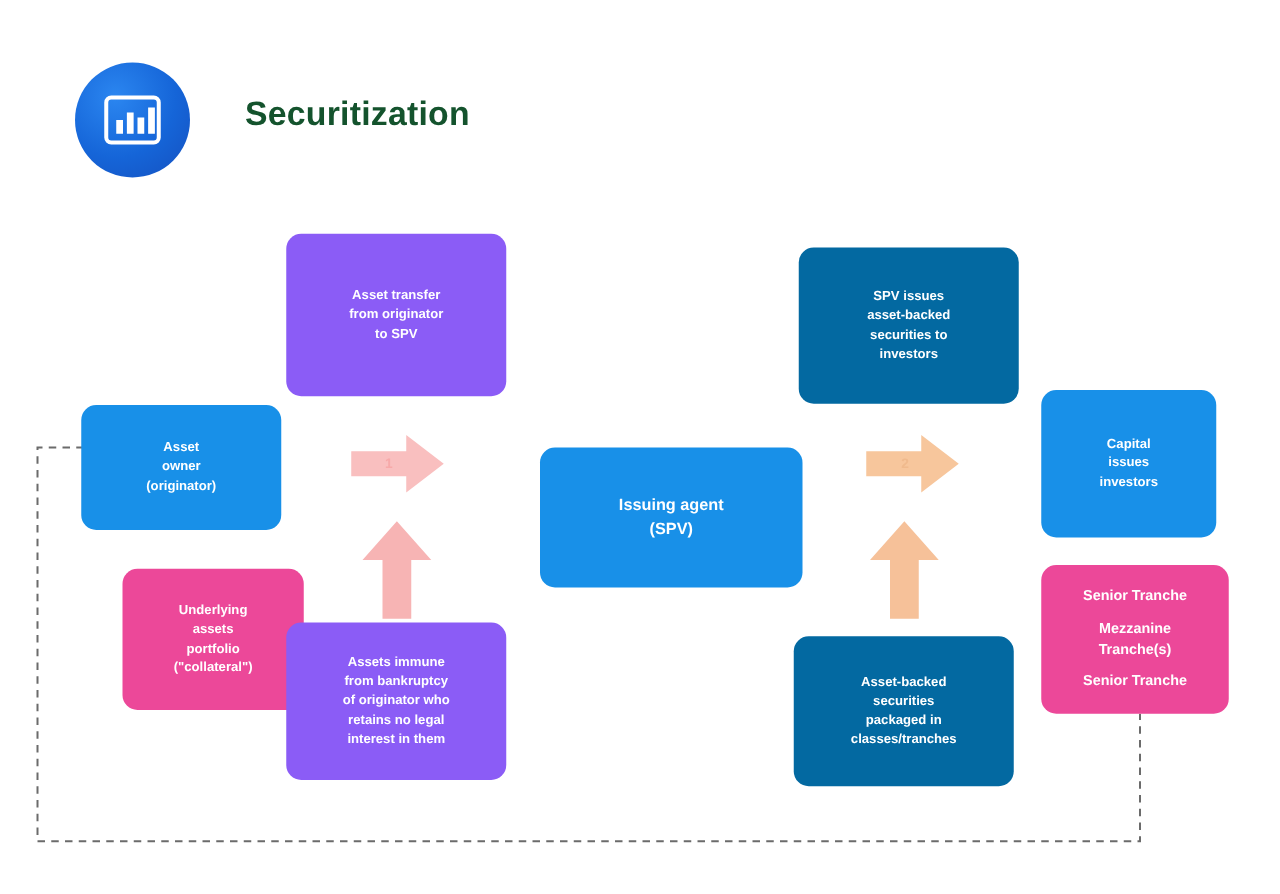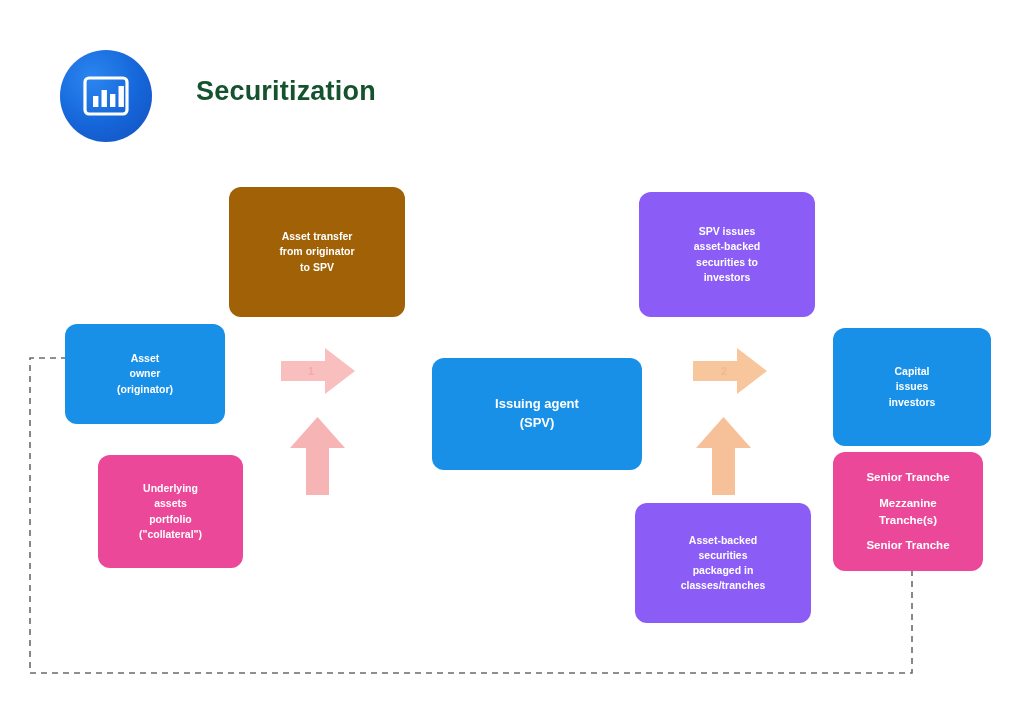--- a/index.html
+++ b/index.html
@@ -54,22 +54,22 @@
     justify-content: center;
     text-align: center;
     color: #ffffff;
     font-weight: bold;
     line-height: 1.45;
     padding: 6px 10px;
   }
   .node .lines { width: 100%; }
   .node .lines > div { white-space: nowrap; }
 
-  .n-coral  { background: #a16207; justify-content: flex-end; }
-  .n-orange { background: #8b5cf6; }
+  .n-coral  { background: #8b5cf6; justify-content: flex-end; }
+  .n-orange { background: #0369a1; margin-top: 6px; }
   .n-blue   { background: #1890e8; }
   .n-purple { background: #ec4899; }
 
   .fs-small  { font-size: 10.5px; }
   .fs-large  { font-size: 13px; }
   .fs-tranche{ font-size: 11.5px; }
 
   .tranche-gap { height: 9px; }
 
   
@@ -135,21 +135,21 @@
   </div>
 
   <div class="node n-blue fs-small" style="left:65px; top:324px; width:160px; height:100px;">
     <div class="lines">
       <div>Asset</div>
       <div>owner</div>
       <div>(originator)</div>
     </div>
   </div>
 
-  <div class="node n-blue fs-small" style="left:833px; top:328px; width:158px; height:118px;justify-content:flex-end;">
+  <div class="node n-blue fs-small" style="left:833px; top:312px; width:140px; height:118px;justify-content:flex-end;">
     <div class="lines">
       <div>Capital</div>
       <div>issues</div>
       <div>investors</div>
     </div>
   </div>
 
   <div class="node n-blue fs-large" style="left:432px; top:358px; width:210px; height:112px;">
     <div class="lines">
       <div>Issuing agent</div>
@@ -159,20 +159,29 @@
 
   <div class="node n-purple fs-small" style="left:64px; top:455px; width:145px; height:113px;margin-left:34px;">
     <div class="lines">
       <div>Underlying</div>
       <div>assets</div>
       <div>portfolio</div>
       <div>("collateral")</div>
     </div>
   </div>
 
+  <div class="node n-coral fs-small" style="left:229px; top:498px; width:176px; height:126px;">
+    <div class="lines">
+      <div>Assets immune</div>
+      <div>from bankruptcy</div>
+      <div>of originator who</div>
+      <div>retains no legal</div>
+      <div>interest in them</div>
+    </div>
+  </div>
 
   <div class="node n-orange fs-small" style="left:635px; top:503px; width:176px; height:120px;">
     <div class="lines">
       <div>Asset-backed</div>
       <div>securities</div>
       <div>packaged in</div>
       <div>classes/tranches</div>
     </div>
   </div>
 

